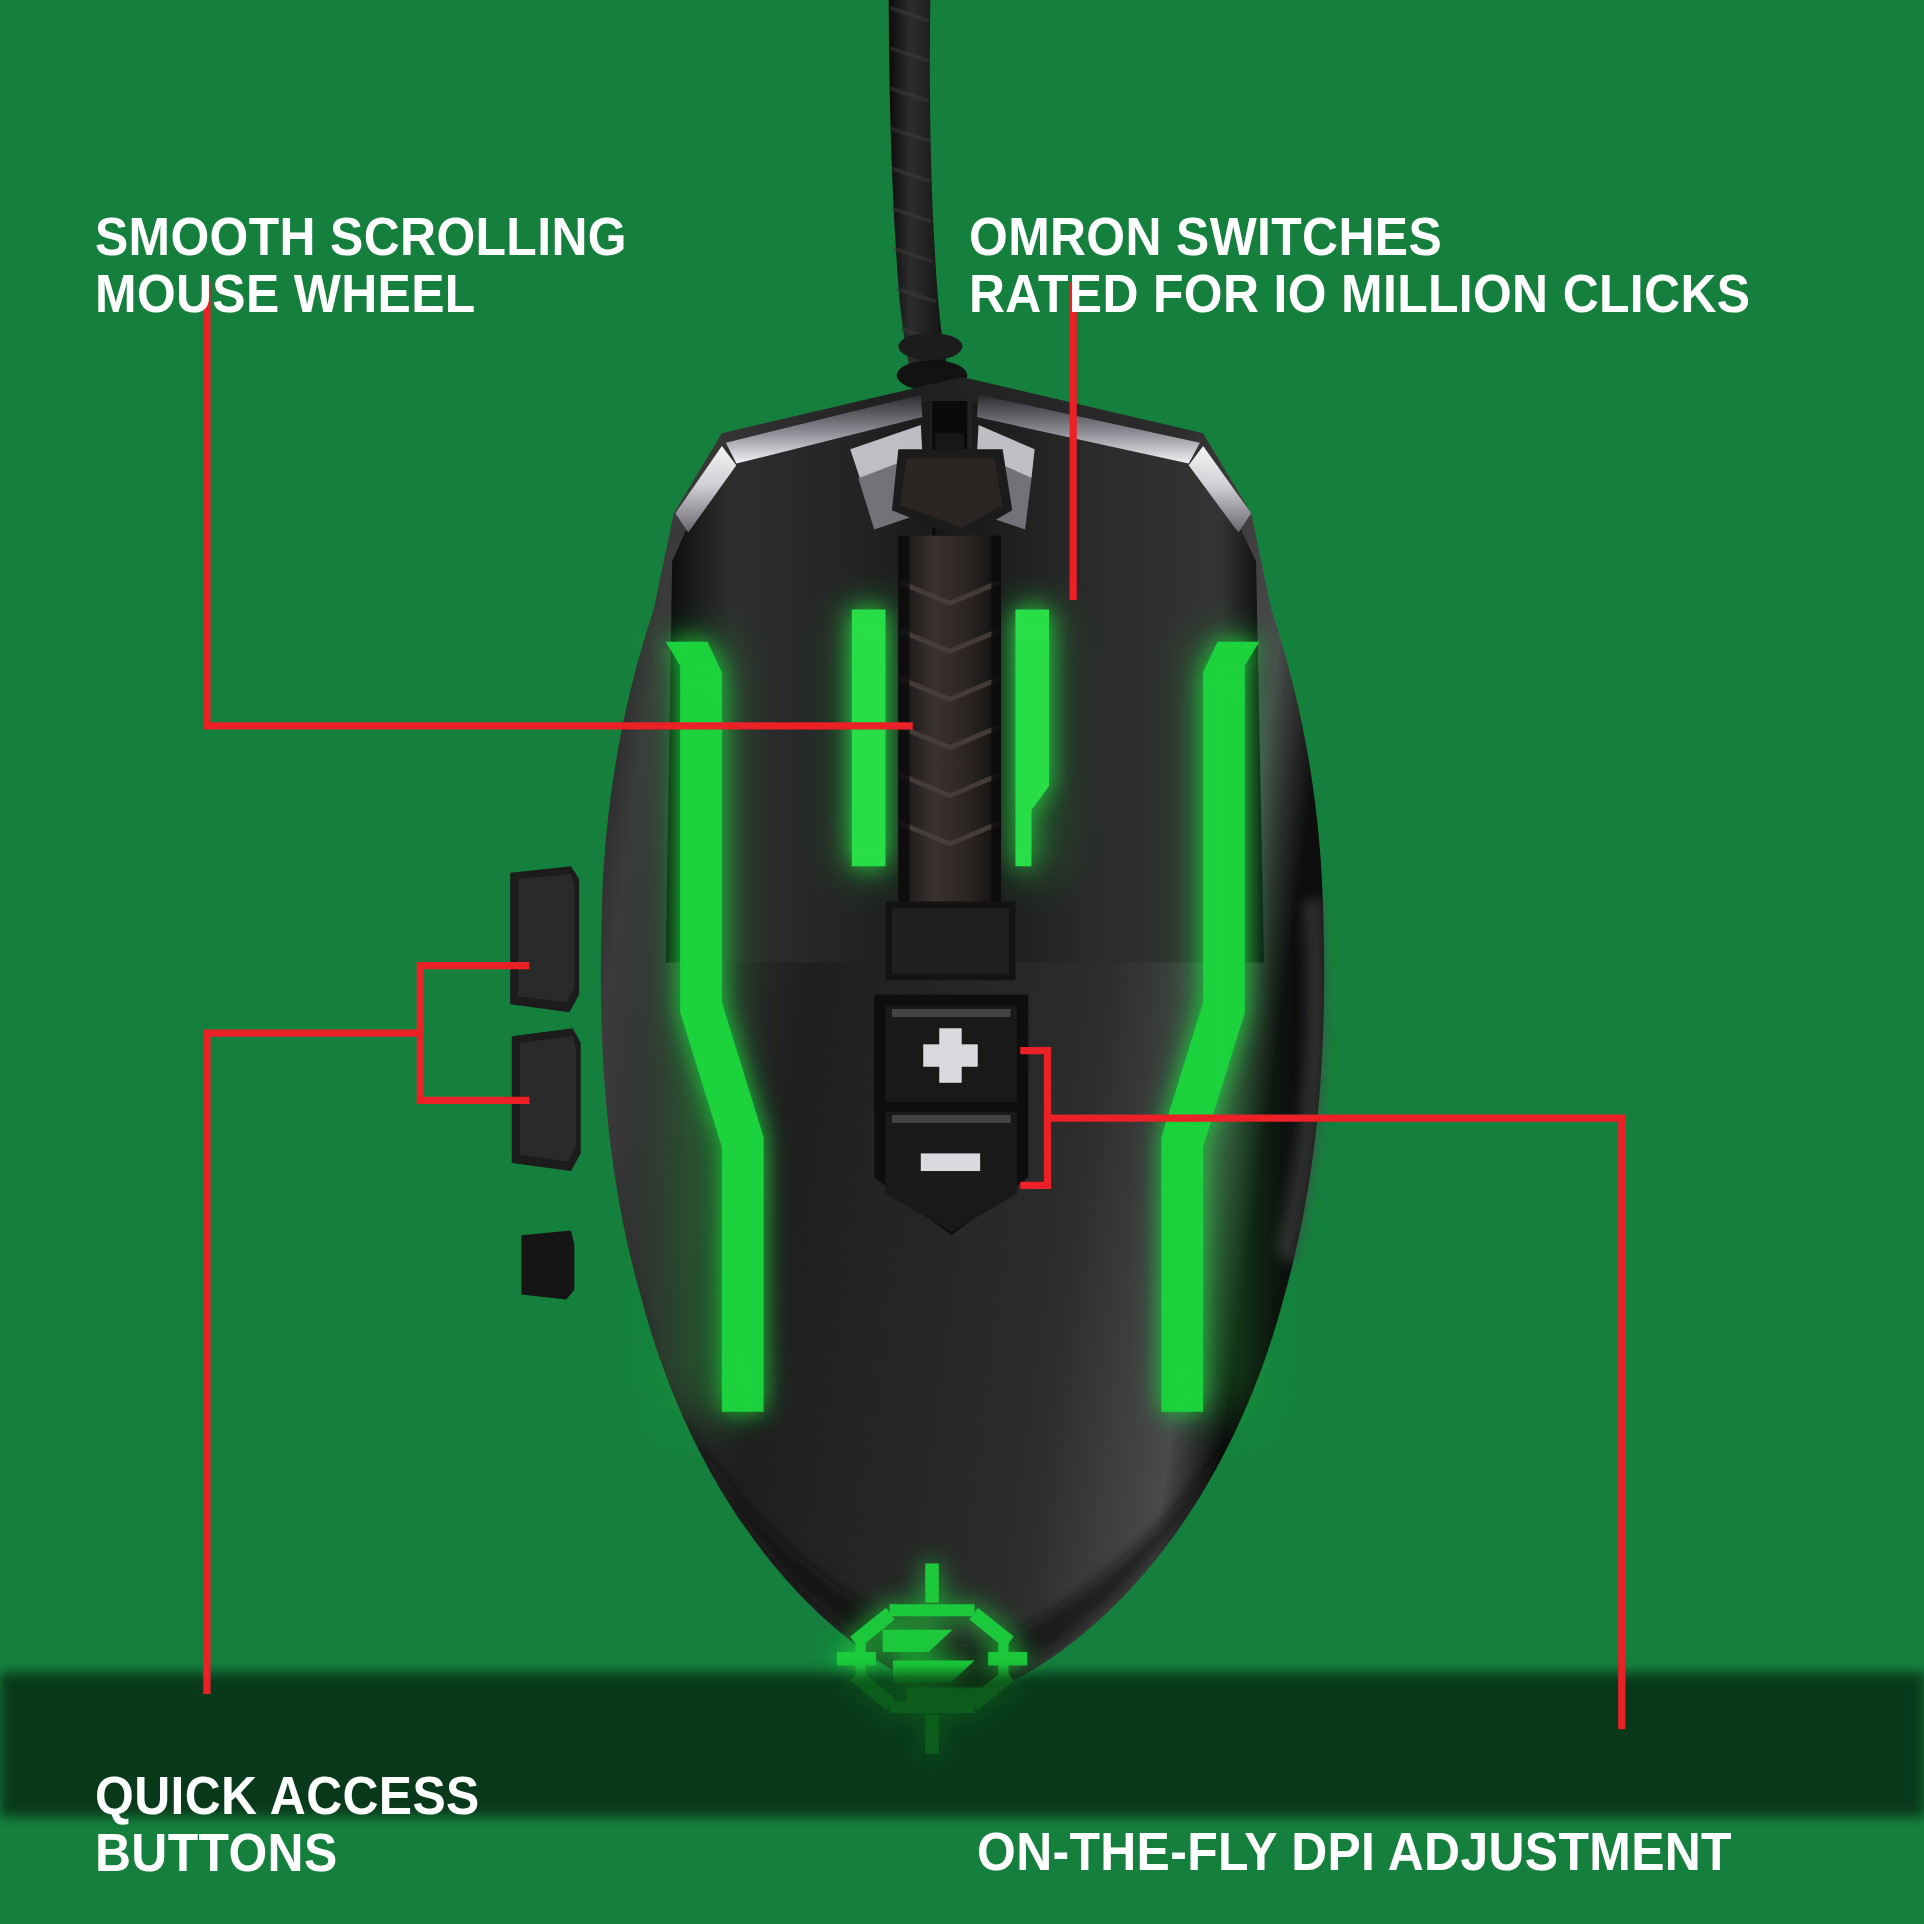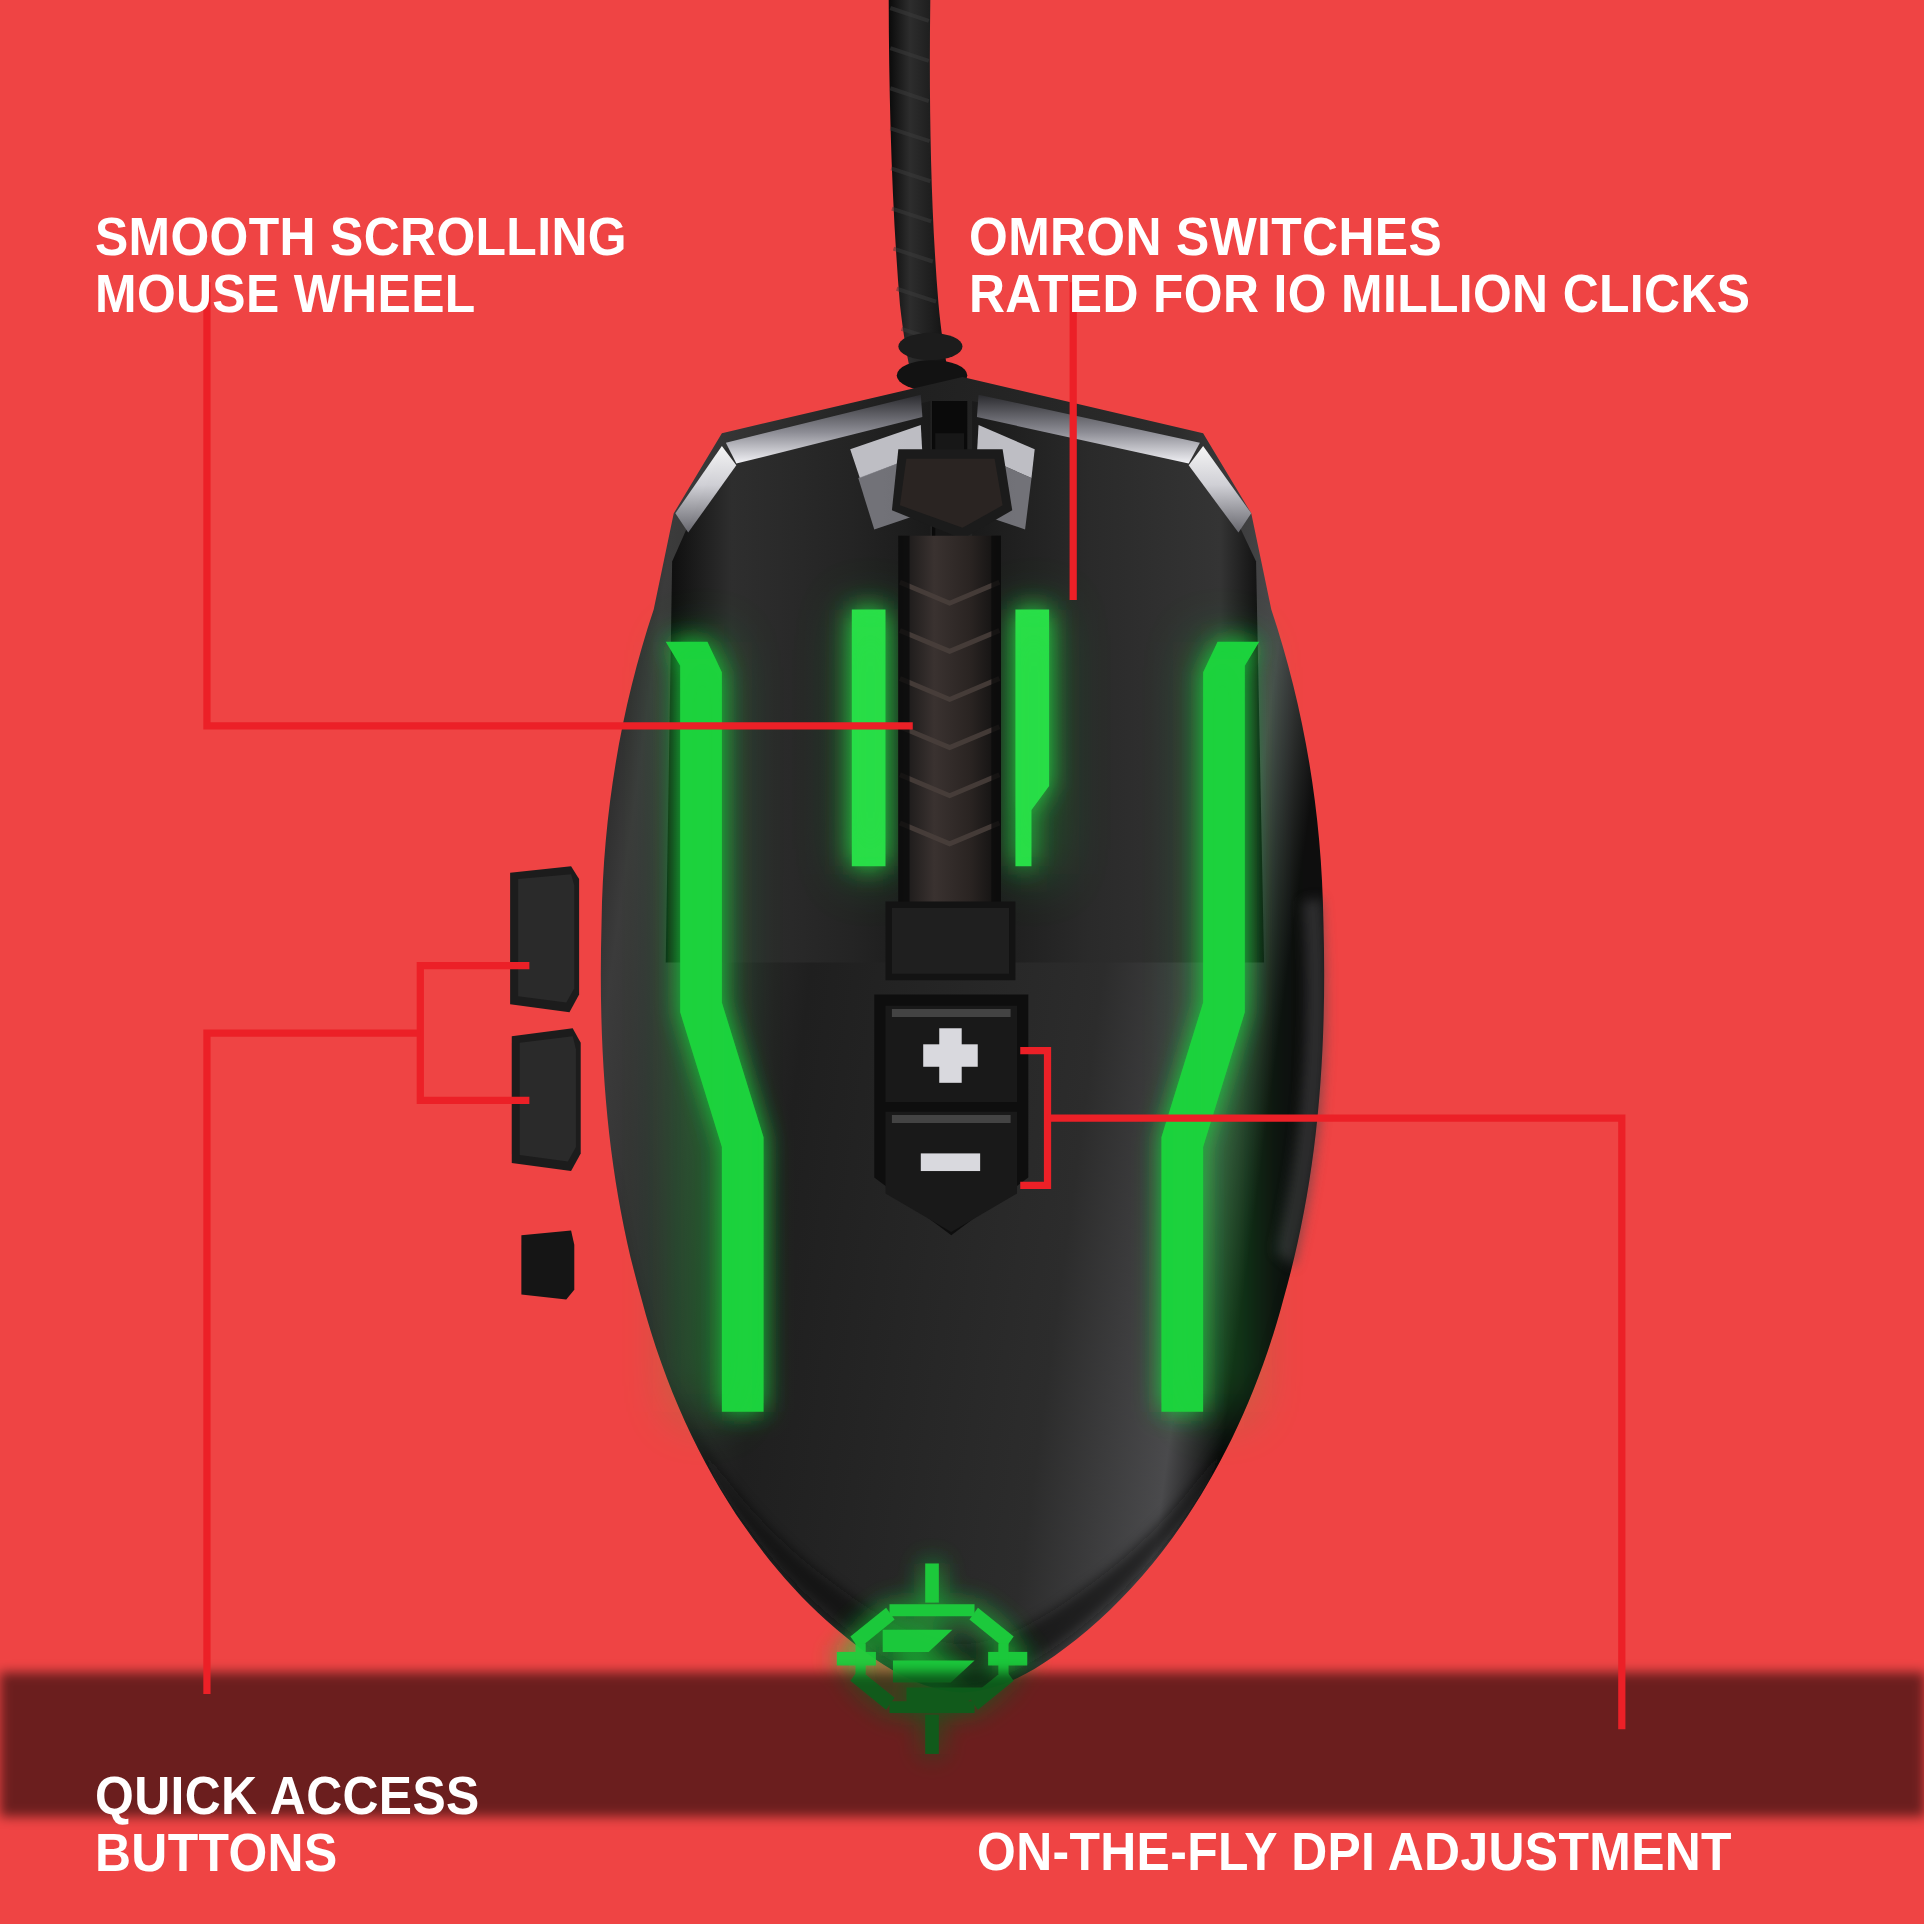--- a/index.html
+++ b/index.html
@@ -4,21 +4,21 @@
 <style>
   html, body {
     margin: 0;
     padding: 0;
     background: #000000;
   }
   #stage {
     position: relative;
     width: 1925px;
     height: 1925px;
-    background: #ef4444;
+    background: #15803d;
     overflow: hidden;
     font-family: "Liberation Sans", sans-serif;
   }
 
   
   .callout-text {
     position: absolute;
     color: #ffffff;
     font-family: "Liberation Sans", sans-serif;
     font-weight: 700;

